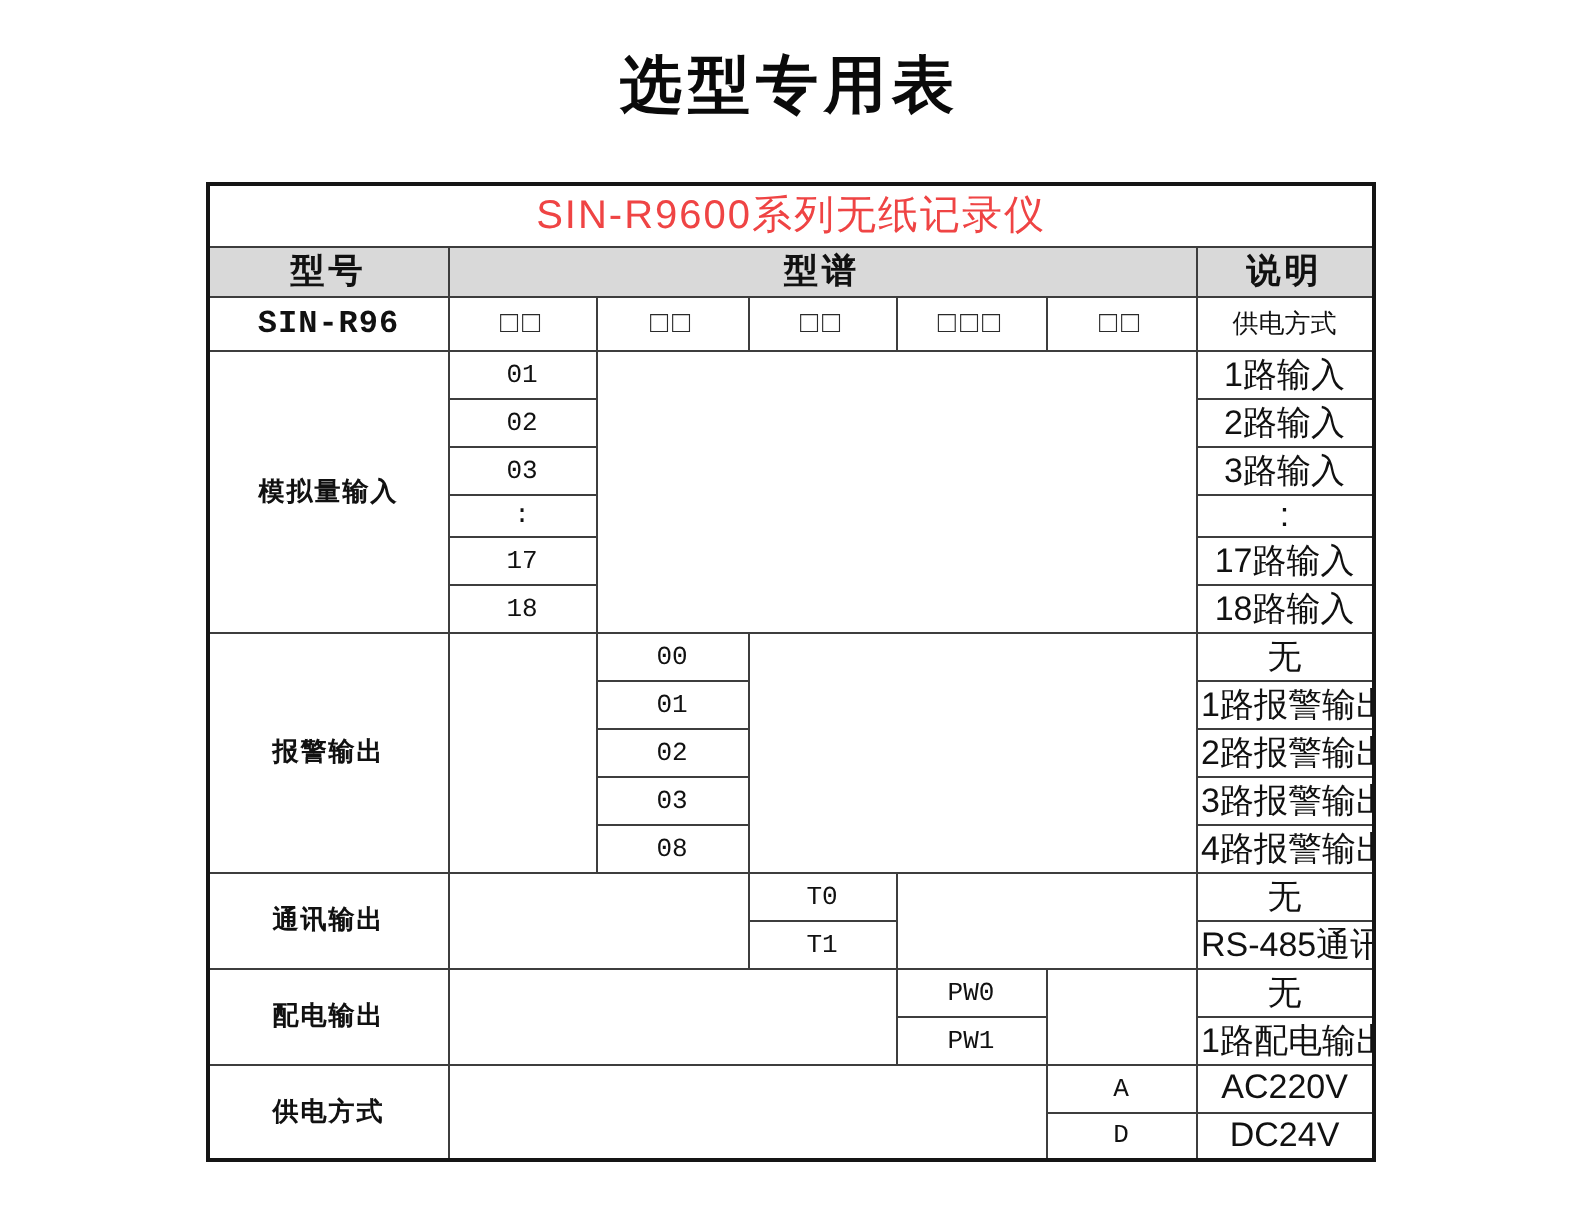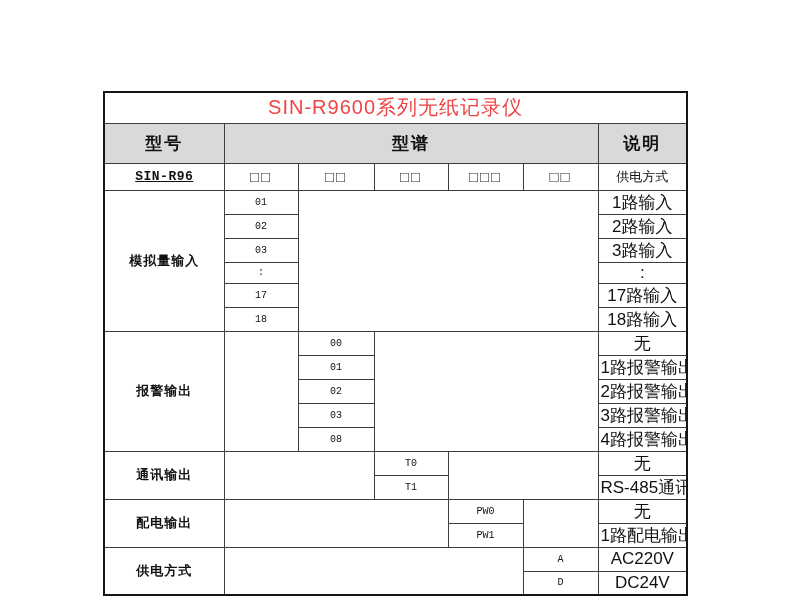--- a/index.html
+++ b/index.html
@@ -31,52 +31,53 @@
     border: 1px solid #3d3d3d;
     text-align: center;
     vertical-align: middle;
     padding: 0 2px;
     overflow: hidden;
     white-space: nowrap;
   }
 
   .row-title td { height: 31px; font-size: 20px; letter-spacing: 1px; color: #ef4444; }
   .row-header td {
-    height: 40px;
+    height: 25px;
     background: #d9d9d9;
     font-weight: bold;
     font-size: 17px;
     letter-spacing: 2px;
   }
   .row-model td { height: 27px; }
   .cell-model-name {
     font-family: "Liberation Mono", "DejaVu Sans Mono", monospace;
-    font-weight: bold; font-size: 13px; letter-spacing: 0.5px; text-decoration: underline;
+    font-weight: bold; font-size: 16px; letter-spacing: 0.5px;
   }
   .cell-slot { font-size: 15px; letter-spacing: 2px; color: #2a2a2a; }
   .cell-model-desc { font-size: 13px; }
 
   .cell-section-label { font-weight: bold; font-size: 13px; letter-spacing: 1px; }
   .cell-code {
     font-family: "Liberation Mono", "DejaVu Sans Mono", monospace;
-    font-size: 10px;
+    font-size: 13px;
   }
   .cell-desc { font-size: 17px; }
 
   tr.sec-0 td { height: 21px; }
   tr.sec-1 td { height: 23px; }
   tr.sec-2 td { height: 23px; }
   tr.sec-3 td { height: 23px; }
   tr.sec-4 td { height: 24px; }
 </style>
 </head>
 <body>
 
 <div class="page">
 
+  <div class="page-title">选型专用表</div>
 
   <table class="sel-table">
     <colgroup>
       <col style="width:120px">
       <col style="width:74px">
       <col style="width:76px">
       <col style="width:74px">
       <col style="width:75px">
       <col style="width:75px">
       <col style="width:89px">

